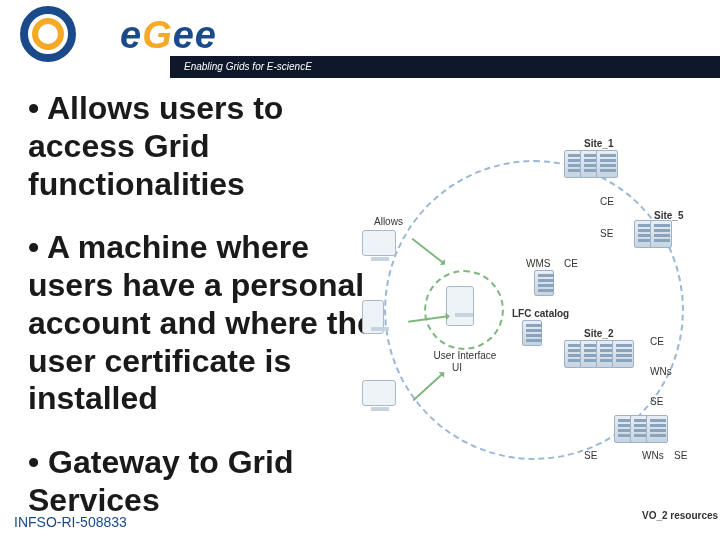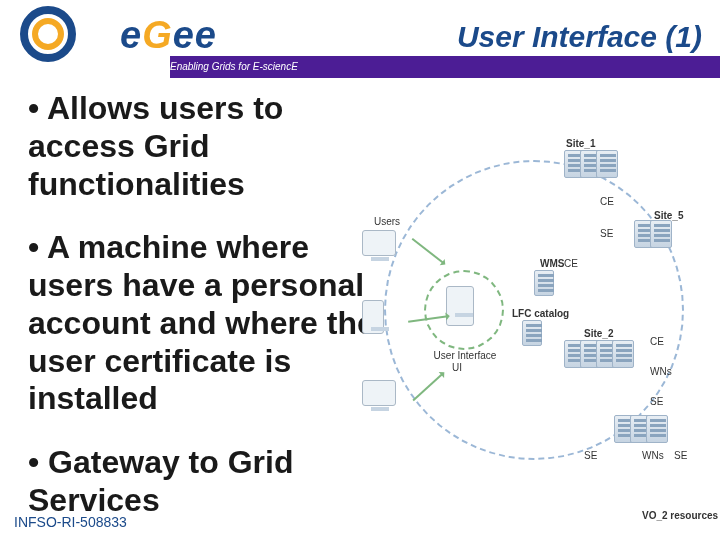--- a/index.html
+++ b/index.html
@@ -12,23 +12,23 @@
   .header {
     position: relative; height: 78px; width: 100%;
   }
   .title-bar {
     position: absolute; top: 20px; right: 0; left: 170px;
     font-size: 30px; font-style: italic; font-weight: bold;
     color: #1b4a8a; text-align: right; padding-right: 18px;
   }
   .blue-band {
     position: absolute; top: 56px; left: 170px; right: 0;
-    height: 22px; background: #4c1d95;
+    height: 22px; background: #0f172a;
     color: #fff; font-size: 10px; font-style: italic;
-    line-height: 22px;
+    padding-left: 14px; line-height: 22px;
   }
   
   .logo {
     position: absolute; top: 6px; left: 10px;
     width: 160px; height: 62px;
   }
   .logo .ring {
     position: absolute; left: 10px; top: 0;
     width: 56px; height: 56px; border-radius: 50%;
     border: 8px solid #1b4a8a;
@@ -89,24 +89,24 @@
   .cluster { position:absolute; }
   .cluster .srv { position: relative; display:inline-block; margin-right:-6px; vertical-align:bottom; }
   .site1 { left: 210px; top: 0px; }
   .site5 { left: 280px; top: 70px; }
   .site2 { left: 210px; top: 190px; }
   .vo2  { left: 260px; top: 265px; }
   .lbl { position:absolute; font-size:10px; color:#333; white-space:nowrap; }
   .users-lbl { left: 20px; top: 66px; }
   .ui-lbl    { left: 76px; top: 200px; text-align:center; width:70px; }
   .ui-lbl2   { left: 98px; top: 212px; }
-  .wms-lbl   { left: 186px; top: 108px; font-weight: bold; }
+  .wms-lbl   { left: 172px; top: 108px; }
   .ce-lbl    { left: 246px; top: 46px; }
   .se-lbl    { left: 246px; top: 78px; }
-  .site1-lbl { left: 212px; top: -12px; font-weight:bold; }
+  .site1-lbl { left: 230px; top: -12px; font-weight:bold; }
   .site5-lbl { left: 300px; top: 60px; font-weight:bold; }
   .site2-lbl { left: 230px; top: 178px; font-weight:bold; }
   .lfc-lbl   { left: 158px; top: 158px; font-weight: bold; }
   .ce2-lbl   { left: 296px; top: 186px; }
   .wns-lbl   { left: 296px; top: 216px; }
   .se2-lbl   { left: 296px; top: 246px; }
   .se3-lbl   { left: 230px; top: 300px; }
   .wns2-lbl  { left: 288px; top: 300px; }
   .vo2-lbl   { left: 288px; top: 330px; font-weight:bold;margin-top:30px; }
   .ce3-lbl   { left: 210px; top: 108px; }
@@ -133,21 +133,20 @@
 <body>
 
 <div class="header">
   <div class="logo">
     <div class="ring"></div>
     <div class="ring-inner"></div>
     <div class="logo-text">
       <span>e</span><span class="g">G</span><span>e</span><span>e</span>
     </div>
   </div>
-  <div class="title-bar">User Interface  (1)</div>
   <div class="blue-band">Enabling Grids for E-sciencE</div>
 </div>
 
 <div class="content">
   <ul class="bullets">
     <li>Allows users to access Grid functionalities</li>
     <li>A machine where users have a personal account and where the user certificate is installed</li>
     <li>Gateway to Grid Services</li>
   </ul>
 
@@ -172,21 +171,21 @@
     <div class="cluster site5">
       <span class="srv"></span><span class="srv"></span>
     </div>
     <div class="cluster site2">
       <span class="srv"></span><span class="srv"></span><span class="srv"></span><span class="srv"></span>
     </div>
     <div class="cluster vo2">
       <span class="srv"></span><span class="srv"></span><span class="srv"></span>
     </div>
 
-    <div class="lbl users-lbl">Users</div>
+    <div class="lbl users-lbl">Allows</div>
     <div class="lbl ui-lbl">User Interface</div>
     <div class="lbl ui-lbl2">UI</div>
     <div class="lbl wms-lbl">WMS</div>
     <div class="lbl ce-lbl">CE</div>
     <div class="lbl ce3-lbl">CE</div>
     <div class="lbl se-lbl">SE</div>
     <div class="lbl lfc-lbl">LFC catalog</div>
     <div class="lbl site1-lbl">Site_1</div>
     <div class="lbl site5-lbl">Site_5</div>
     <div class="lbl site2-lbl">Site_2</div>

